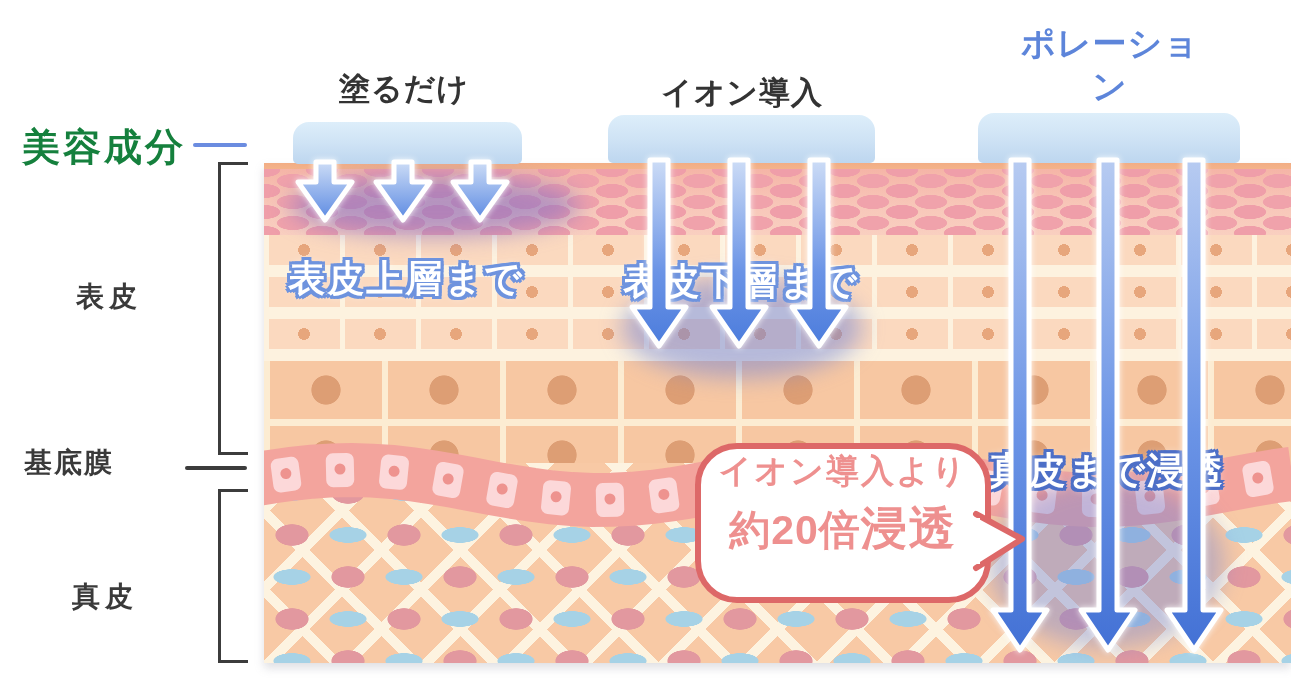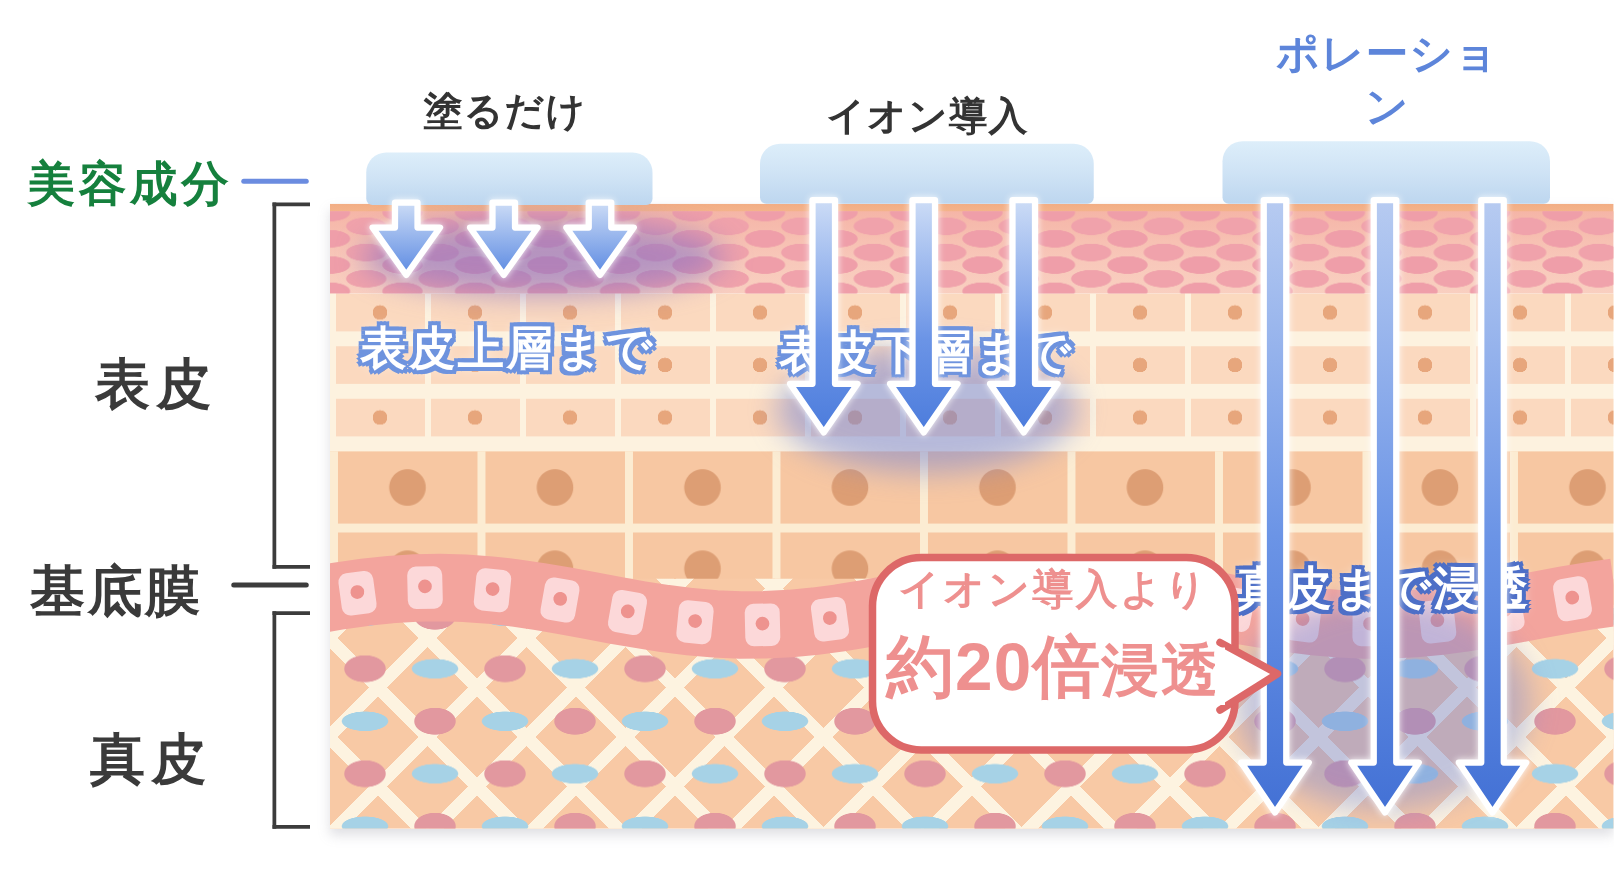--- a/index.html
+++ b/index.html
@@ -9,21 +9,21 @@
 
   
   .method-label{position:absolute;font-size:31px;font-weight:bold;color:#333;
     letter-spacing:1px;text-align:left;white-space:nowrap;transform:translateX(-50%);}
   .method3-label{position:absolute;font-size:34px;line-height:43px;font-weight:bold;
     color:#5d85da;text-align:center;letter-spacing:1px;transform:translateX(-50%);}
 
   
   .serum-label{position:absolute;left:22px;top:122px;font-size:38px;font-weight:bold;
     color:#15803d;letter-spacing:3px;text-align:center;}
-  .skin-label{position:absolute;font-size:44px;font-weight:bold;color:#3a3a3a;letter-spacing:5px;}
+  .skin-label{position:absolute;font-size:28px;font-weight:bold;color:#3a3a3a;letter-spacing:5px;}
   .dash{position:absolute;height:4px;border-radius:2px;}
   .bracket{position:absolute;width:27px;border-left:3.5px solid #3c3c3c;
     border-top:3.5px solid #3c3c3c;border-bottom:3.5px solid #3c3c3c;}
 
   
   .skin{position:absolute;left:264px;top:163px;width:1027px;height:500px;overflow:hidden;
     box-shadow:0 5px 9px rgba(140,140,155,.28);}
   .layer{position:absolute;left:0;width:100%;}
   .layer-topstrip{top:0;height:14px;background:linear-gradient(180deg,#f2ad84,#f6bb94);}
   .layer-corneum{top:6px;height:66px;
@@ -74,21 +74,21 @@
     3px -3px 0 #6e93de,3px 0 0 #6e93de,3px 3px 0 #6e93de,0 0 9px rgba(255,255,255,.85);}
   .cap-deep{text-shadow:
     -3px -3px 0 #4d6fc7,-3px 0 0 #4d6fc7,-3px 3px 0 #4d6fc7,0 -3px 0 #4d6fc7,0 3px 0 #4d6fc7,
     3px -3px 0 #4d6fc7,3px 0 0 #4d6fc7,3px 3px 0 #4d6fc7,0 0 9px rgba(255,255,255,.85);}
 
   
   .callout{position:absolute;left:695px;top:443px;width:284px;height:148px;background:#fff;
     border:6px solid #dd6868;border-radius:42px;text-align:center;z-index:6;}
   .callout-line1{font-size:33px;font-weight:bold;color:#ee908f;letter-spacing:2px;}
   .callout-line2{margin-top:4px;font-weight:bold;color:#ee908f;white-space:nowrap;}
-  .callout-big{font-size:54px;letter-spacing:1px;}
+  .callout-big{font-size:41px;letter-spacing:1px;}
   .callout-small{font-size:46px;letter-spacing:2px;}
   .callout-tail{position:absolute;left:972px;top:510px;z-index:7;}
 
   .arrows{position:absolute;z-index:5;overflow:visible;}
 </style>
 </head>
 <body>
 
 <div class="method-label" style="left:404px;top:68px">塗るだけ</div>
 <div class="method-label" style="left:742px;top:72px">イオン導入</div>

